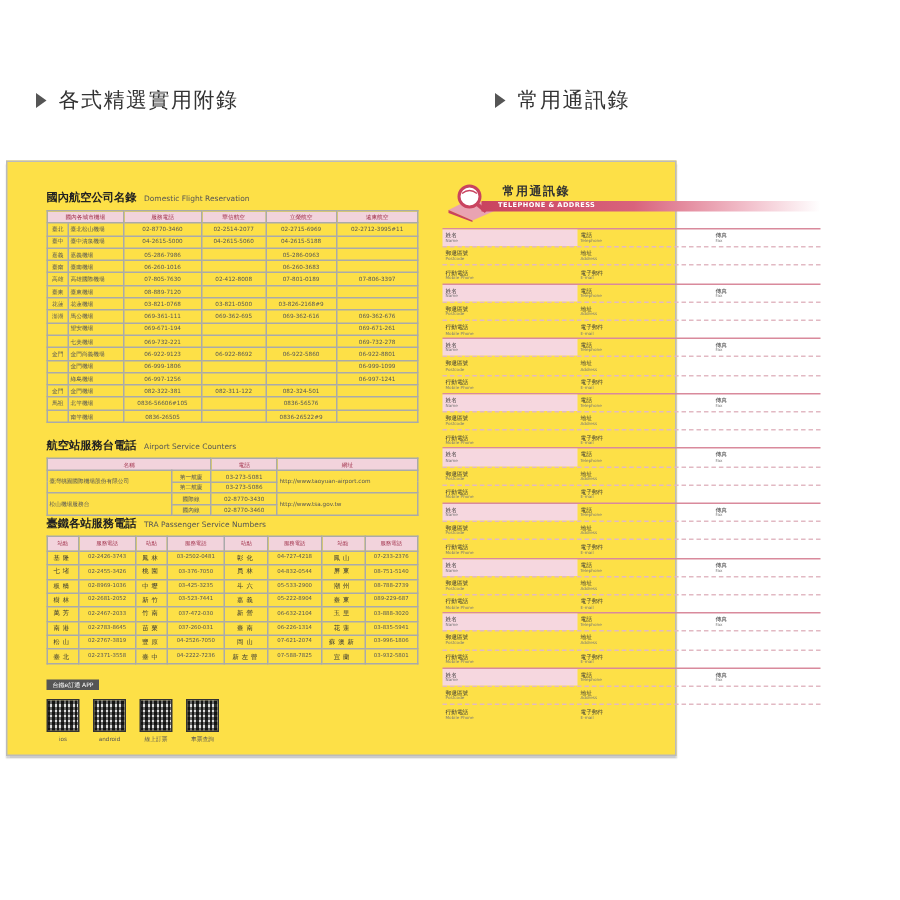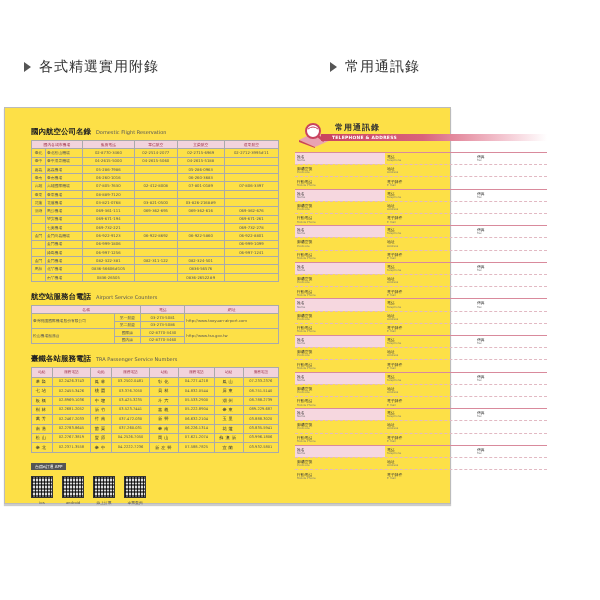--- a/index.html
+++ b/index.html
@@ -231,21 +231,21 @@
             <td>02-8770-3430</td>
             <td rowspan="2" class="left">http://www.tsa.gov.tw</td>
           </tr>
           <tr>
             <td>國內線</td>
             <td>02-8770-3460</td>
           </tr>
         </tbody>
     </table>
 
-    <div class="sect-title" style="margin-top:10px">
+    <div class="sect-title" style="">
       <span>臺鐵各站服務電話</span>
       <span class="en">TRA Passenger Service Numbers</span>
     </div>
     <table class="t3" id="t3" style="margin-top:3px">
       <thead>
           <tr id="t3h">
             <th>站點</th>
             <th>服務電話</th>
             <th>站點</th>
             <th>服務電話</th>

